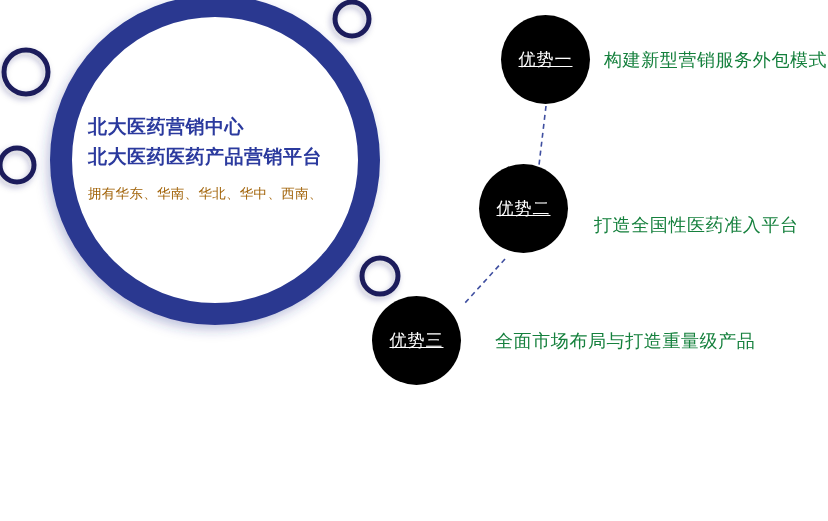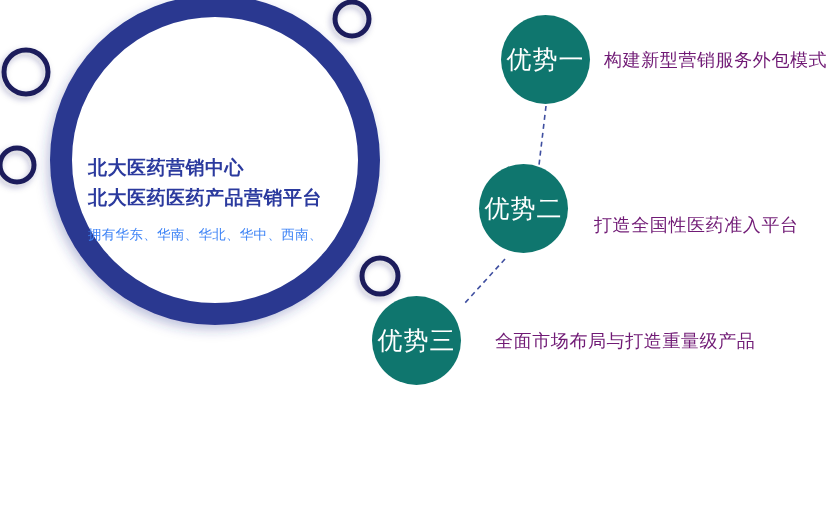--- a/index.html
+++ b/index.html
@@ -26,62 +26,62 @@
     width: 828px;
     height: 521px;
   }
 
   
   .hero-text {
     position: absolute;
     left: 88px;
     top: 112px;
     width: 250px;
-    margin-top: 41px;
   }
   .hero-title {
     font-size: 19px;
     font-weight: bold;
     color: #2b3a9e;
     line-height: 30px;
     letter-spacing: 0.5px;
     white-space: nowrap;
   }
   .hero-sub {
     margin-top: 10px;
     font-size: 13.5px;
-    color: #3b82f6;
+    color: #a16207;
     line-height: 23px;
     letter-spacing: 0.3px;
   }
 
   
   .badge {
     position: absolute;
     width: 89px;
     height: 89px;
     border-radius: 50%;
-    background: #0f766e;
+    background: #000000;
     color: #ffffff;
     display: flex;
     align-items: center;
     justify-content: center;
-    font-size: 25px;
+    font-size: 17px;
     letter-spacing: 1px;
     box-sizing: border-box;
+    text-decoration: underline;
   }
   .badge-1 { left: 501px; top: 15px; }
   .badge-2 { left: 479px; top: 164px; }
   .badge-3 { left: 372px; top: 296px; }
 
   
   .adv-desc {
     position: absolute;
     font-size: 18px;
-    color: #701a75;
+    color: #15803d;
     letter-spacing: 0.6px;
     white-space: nowrap;
   }
   .desc-1 { left: 604px; top: 48px; }
   .desc-2 { left: 594px; top: 213px; }
   .desc-3 { left: 495px; top: 329px; }
 </style>
 </head>
 <body>
 

